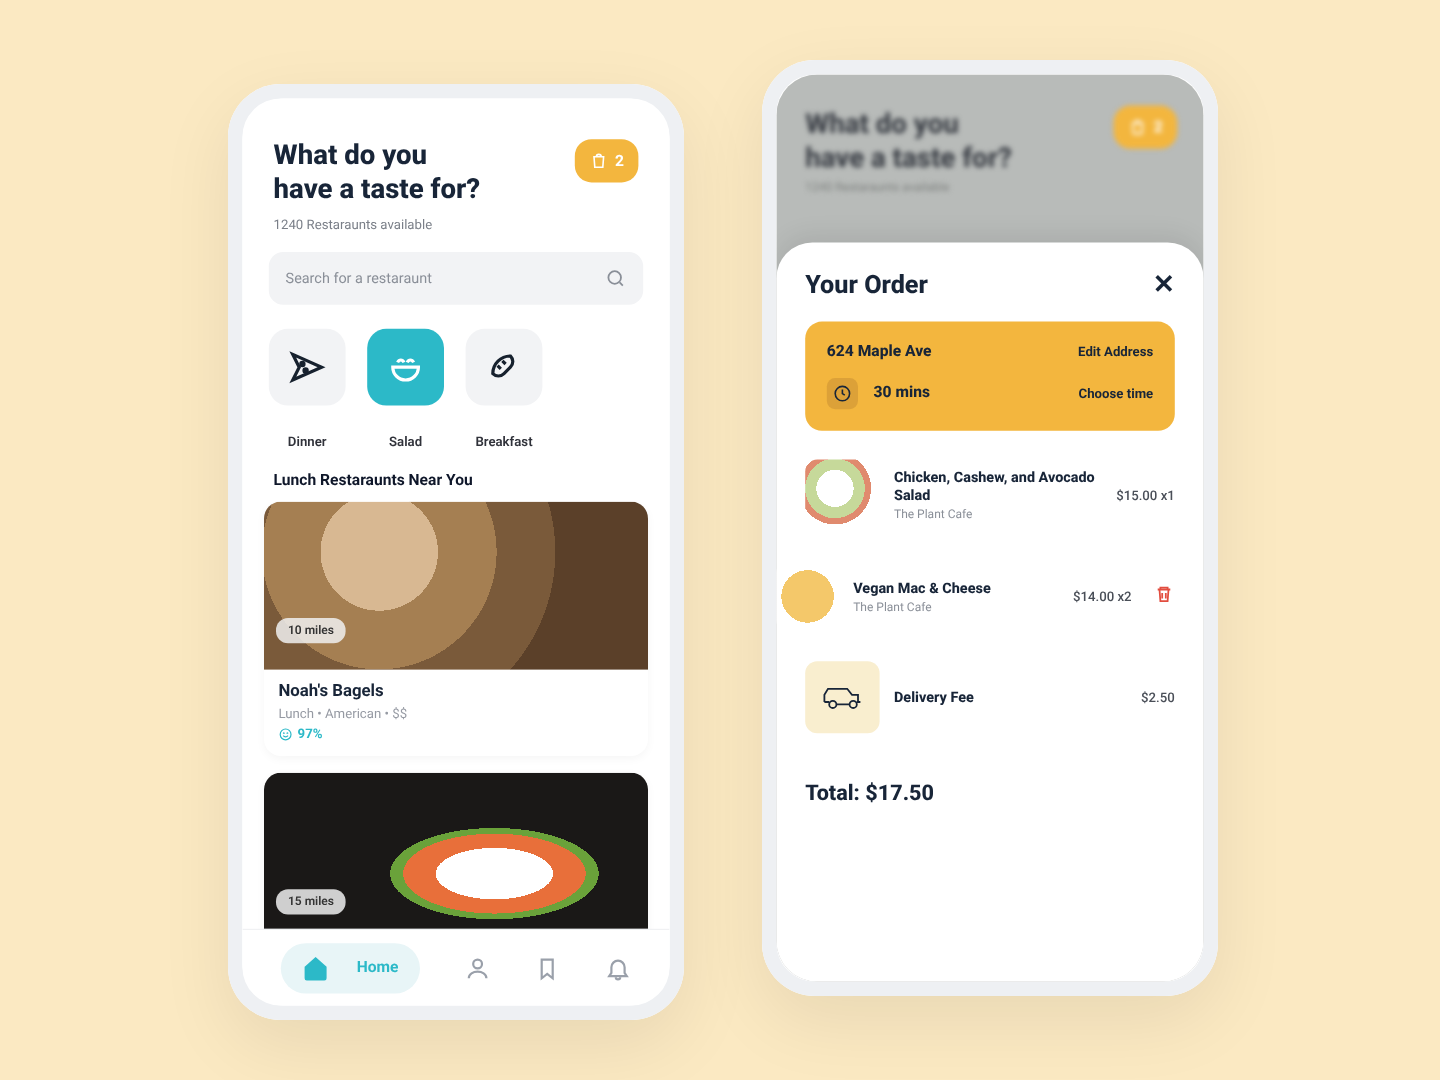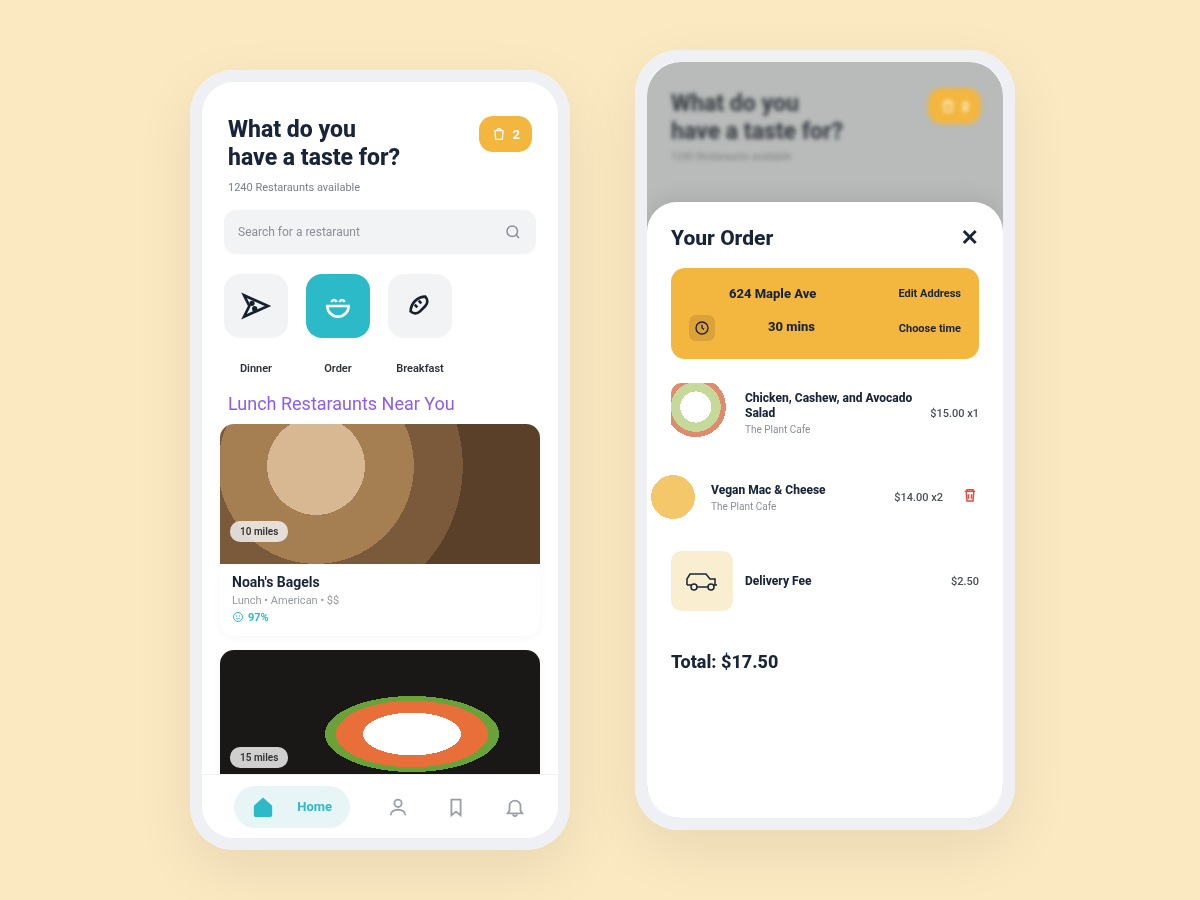--- a/index.html
+++ b/index.html
@@ -32,21 +32,21 @@
   .cart-btn { background:#f3b63e; color:#fff; border-radius:14px; padding:10px 12px; display:flex; align-items:center; gap:6px; font-weight:700; font-size:13px;}
   .cart-btn svg { width:16px;height:16px;stroke:#fff; fill:none; stroke-width:2;}
   .search { margin:16px 22px 0 22px; background:#f2f3f5; border-radius:12px; height:44px; display:flex; align-items:center; padding:0 14px; color:#8a8f98; font-size:12px;}
   .search svg{width:18px;height:18px;stroke:#8a8f98;fill:none;stroke-width:2;margin-left:auto;}
   .cats { display:flex; gap:18px; padding:20px 22px 0 22px;}
   .cat { display:flex; flex-direction:column; align-items:center; gap:24px; font-size:11px; color:#30323a; font-weight:600;}
   .cat-box { width:64px;height:64px;border-radius:16px;background:#f2f3f5;display:flex;align-items:center;justify-content:center;}
   .cat.active .cat-box{ background:#2cb9c8;}
   .cat-box svg { width:32px;height:32px;stroke:#17212e;fill:none;stroke-width:2;}
   .cat.active .cat-box svg{stroke:#fff;}
-  .section-title { font-size:18px; font-weight:400; color:#8b5cf6; margin:18px 26px 10px 26px;}
+  .section-title { font-size:13px; font-weight:700; color:#0f172a; margin:18px 26px 10px 26px;}
   .cards { padding:0 18px 0 18px; overflow:hidden;}
   .card { background:#fff; border-radius:14px; overflow:hidden; margin-bottom:14px; box-shadow:0 2px 8px rgba(0,0,0,0.04);}
   .card-img { height:140px; position:relative; background:#54463a;}
   .bagel-img { background: radial-gradient(circle at 30% 30%, #d8b892 0 20%, #a57f52 20% 40%, #7a5a3a 40% 60%, #5b4029 60% 100%);}
   .pho-img { background: radial-gradient(ellipse at 60% 60%, #fff 0 18%, #e86f3a 18% 28%, #6aa23a 28% 32%, #1a1817 32% 100%); }
   .badge { position:absolute; bottom:22px; left:10px; background:rgba(240,240,240,0.85); color:#333; padding:5px 10px; border-radius:10px; font-size:10px; font-weight:600;}
   .card-body { padding:10px 12px 12px 12px;}
   .card-title { font-size:14px; font-weight:700; color:#182538;}
   .card-meta { font-size:11px; color:#969aa3; margin:4px 0;}
   .card-score { font-size:11px; color:#2cb9c8; font-weight:700; display:flex; align-items:center; gap:4px;}
@@ -61,21 +61,21 @@
   .bg-blur .title{ color:#3b3f46; filter:blur(2px); }
   .bg-blur .sub{ font-size:10px;color:#7e817f;filter:blur(2px);margin-top:6px;}
   .bg-blur .cart-btn{ filter:blur(2px); position:absolute; right:22px; top:26px;}
   .sheet { position:absolute; top:140px; bottom:0; left:0; right:0; background:#fff; border-radius:30px 30px 0 0; padding:24px; box-shadow:0 -6px 20px rgba(0,0,0,0.08);}
   .sheet-hd { display:flex; align-items:center; justify-content:space-between; margin-bottom:18px;}
   .sheet-title { font-size:21px; font-weight:800; color:#182538;}
   .close-x { font-size:22px; font-weight:700; color:#182538; cursor:pointer; line-height:1;}
   .addr-card { background:#f3b63e; border-radius:14px; padding:18px; font-size:12px; color:#182538;}
   .addr-row{ display:flex; align-items:center; justify-content:space-between; }
   .addr-row.first { margin-bottom:14px;}
-  .addr-main{ font-weight:800; font-size:13px;margin-left:40px;}
+  .addr-main{ font-weight:800; font-size:13px;}
   .addr-link{ font-weight:700; font-size:11px;}
   .clock-badge{ width:26px;height:26px;background:#dca138;border-radius:7px;display:inline-flex;align-items:center;justify-content:center;margin-right:10px;vertical-align:middle;}
   .clock-badge svg{width:16px;height:16px;stroke:#182538;fill:none;stroke-width:2;}
   .order-list { margin-top:12px;}
   .order-item { display:flex; align-items:center; gap:12px; padding:12px 0;}
   .order-thumb { width:62px;height:60px;border-radius:10px;flex-shrink:0;}
   .thumb-salad{ background:radial-gradient(circle at 40% 40%, #fff 0 30%, #c6d99a 30% 48%, #e08a6e 48% 58%, #fff 58% 100%);}
   .thumb-mac{ background:radial-gradient(circle at 50% 50%, #f4c86a 0 55%, #fff 55% 100%); border-radius:10px 0 0 10px; margin-left:-24px; width:52px;}
   .thumb-car{ background:#f9eecf; display:flex;align-items:center;justify-content:center;}
   .thumb-car svg{width:36px;height:22px;stroke:#182538;fill:none;stroke-width:1.5;}
@@ -128,21 +128,21 @@
         <span>Dinner</span>
       </div>
       <div class="cat active">
         <div class="cat-box">
             <svg viewBox="0 0 24 24">
               <path d="M4 12h16a8 8 0 0 1-16 0z"></path>
               <path d="M7 9c1-2 3-2 4 0"></path>
               <path d="M13 9c1-2 3-2 4 0"></path>
             </svg>
           </div>
-        <span>Order</span>
+        <span>Salad</span>
       </div>
       <div class="cat">
         <div class="cat-box">
             <svg viewBox="0 0 24 24">
               <path d="M5 16c0-6 5-11 11-11 2 2 2 5 0 7l-4 4c-2 2-5 2-7 0z"></path>
               <path d="M11 8l2 2M8 11l2 2"></path>
             </svg>
           </div>
         <span>Breakfast</span>
       </div>

